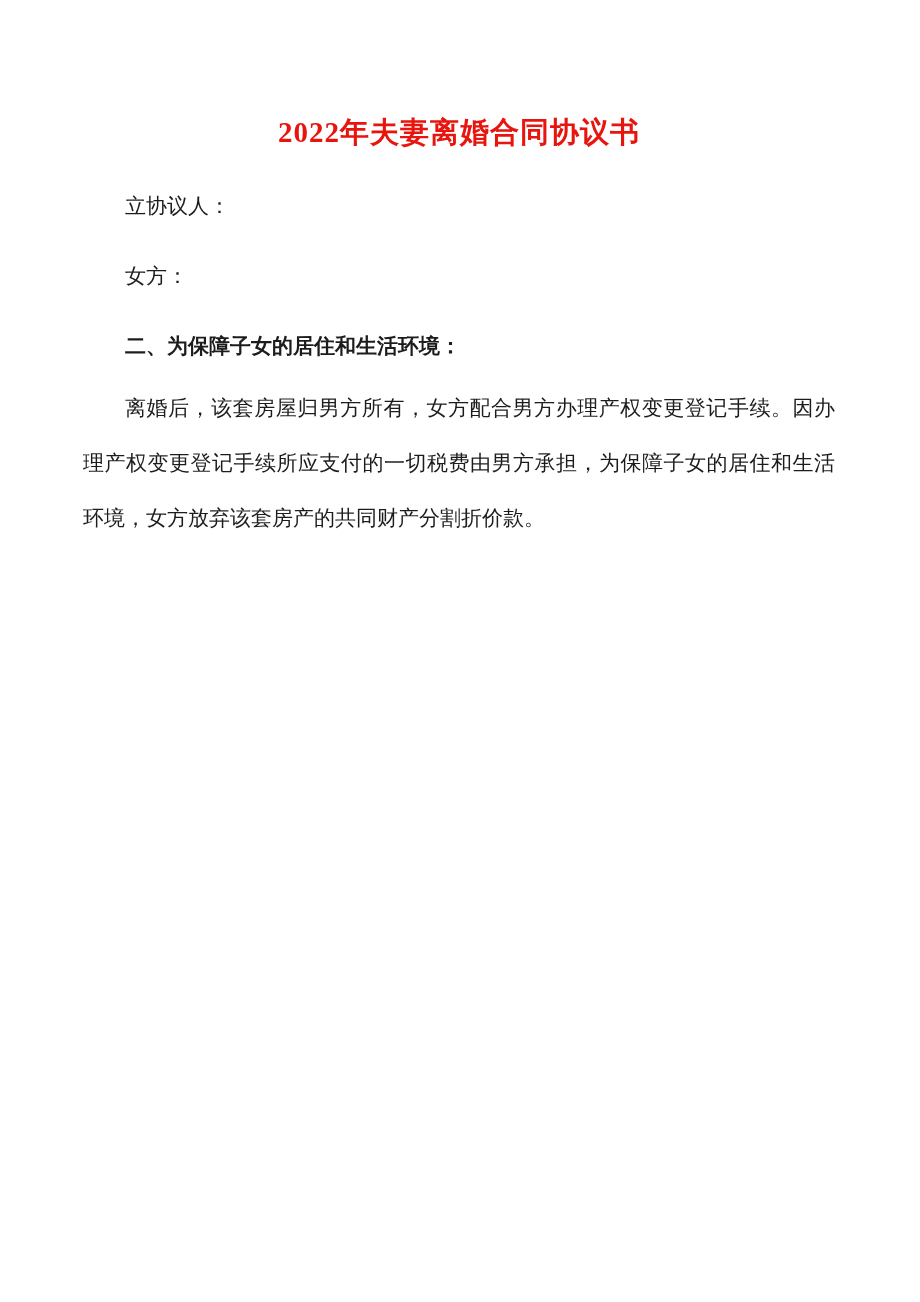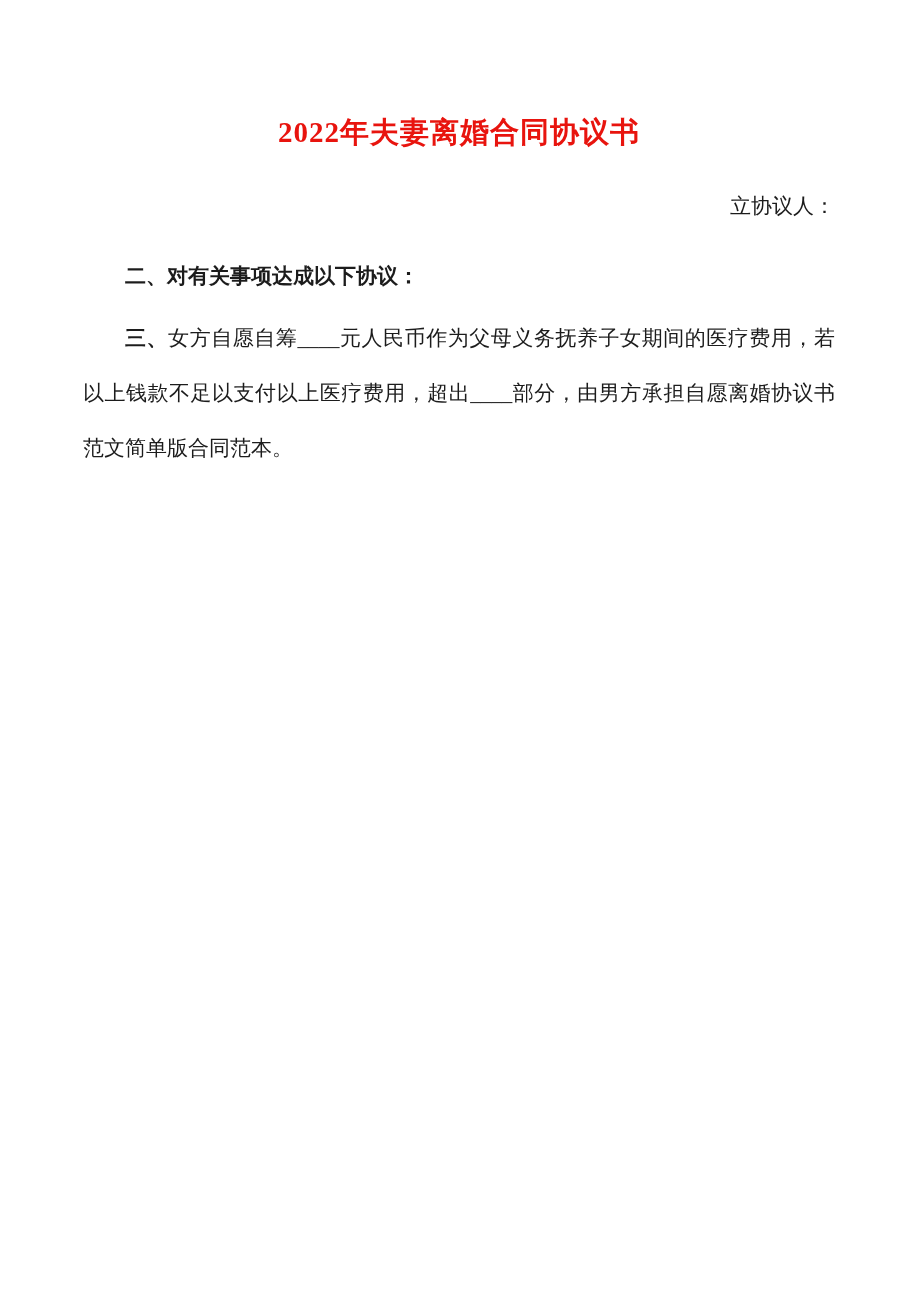--- a/index.html
+++ b/index.html
@@ -34,41 +34,42 @@
     margin: 0 0 7px 0;
     font-size: 21px;
     line-height: 55px;
     text-indent: 2em;
     text-align: justify;
     font-weight: normal;
     word-break: break-all;
   }
   p.doc-para.short {
     margin-bottom: 15px;
-    text-align: right;
+    text-align: left;
   }
   p.doc-para.bold-heading {
     font-weight: bold;
   }
   .num-prefix {
     font-weight: bold;
   }
 </style>
 </head>
 <body>
 
 <div class="page">
 
   <h1 class="doc-title">2022年夫妻离婚合同协议书</h1>
 
   <p class="doc-para short"><span>立协议人：</span></p>
 
 
+  <p class="doc-para short"><span>女方：</span></p>
 
 
 
-  <p class="doc-para bold-heading"><span>二、对有关事项达成以下协议：</span></p>
+  <p class="doc-para bold-heading"><span>二、为保障子女的居住和生活环境：</span></p>
 
 
+  <p class="doc-para"><span>离婚后，该套房屋归男方所有，女方配合男方办理产权变更登记手续。因办理产权变更登记手续所应支付的一切税费由男方承担，为保障子女的居住和生活环境，女方放弃该套房产的共同财产分割折价款。</span></p>
 
-  <p class="doc-para"><span class="num-prefix">三、</span><span>女方自愿自筹____元人民币作为父母义务抚养子女期间的医疗费用，若以上钱款不足以支付以上医疗费用，超出____部分，由男方承担自愿离婚协议书范文简单版合同范本。</span></p>
 
 </div>
 
 </body></html>

